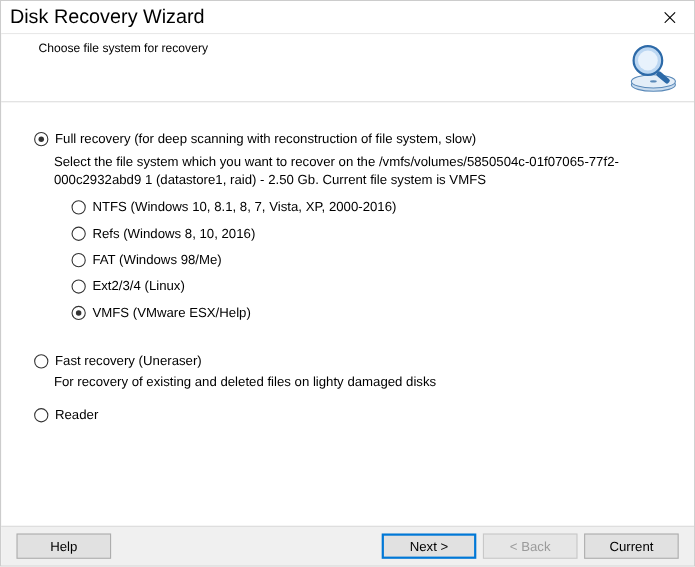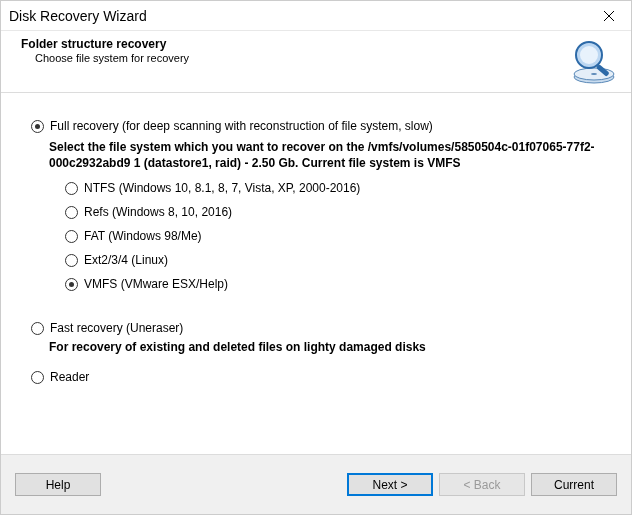--- a/index.html
+++ b/index.html
@@ -16,21 +16,21 @@
   }
   .titlebar {
     height: 30px;
     display: flex;
     align-items: center;
     justify-content: space-between;
     padding: 0 0 0 8px;
     background: #fff;
     border-bottom: 1px solid #e8e8e8;
   }
-  .titlebar .title { font-size: 14px; }
+  .titlebar .title { font-size: 18px; }
   .titlebar .close {
     width: 44px;
     height: 30px;
     display: flex;
     align-items: center;
     justify-content: center;
     cursor: default;
   }
   .titlebar .close svg { width: 10px; height: 10px; }
   .header {
@@ -71,31 +71,30 @@
     position: absolute;
     width: 5px; height: 5px;
     background: #333;
     border-radius: 50%;
     top: 3px; left: 3px;
   }
   .desc {
     margin: 6px 0 10px 18px;
     line-height: 1.35;
     max-width: 560px;
-    font-weight: bold;
   }
   .fs-list {
     margin-left: 34px;
   }
   .fs-list .radio-row { margin: 10px 0; }
   .section-gap { height: 16px; }
   .footer {
     position: absolute;
     bottom: 0; left: 0; right: 0;
-    height: 60px;
+    height: 36px;
     border-top: 1px solid #dcdcdc;
     display: flex;
     align-items: center;
     padding: 0 14px;
     background: #f0f0f0;
   }
   .footer .spacer { flex: 1; }
   .btn {
     width: 86px;
     height: 23px;
@@ -128,21 +127,20 @@
   <span class="title">Disk Recovery Wizard</span>
   <div class="close">
     <svg viewBox="0 0 10 10">
       <line x1="0" y1="0" x2="10" y2="10" stroke="#000" stroke-width="1"></line>
       <line x1="10" y1="0" x2="0" y2="10" stroke="#000" stroke-width="1"></line>
     </svg>
   </div>
 </div>
 
 <div class="header">
-  <div class="main">Folder structure recovery</div>
   <div class="sub">Choose file system for recovery</div>
   <div class="icon">
     <svg viewBox="0 0 50 50">
       <ellipse cx="25" cy="40" rx="20" ry="6" fill="#c9dcef" stroke="#5a89b8" stroke-width="1"></ellipse>
       <ellipse cx="25" cy="37" rx="20" ry="6" fill="#e4eef8" stroke="#5a89b8" stroke-width="1"></ellipse>
       <ellipse cx="25" cy="37" rx="3" ry="1" fill="#5a89b8"></ellipse>
       <circle cx="20" cy="18" r="13" fill="#bcd7f2" stroke="#2d6aa8" stroke-width="2"></circle>
       <circle cx="20" cy="18" r="9" fill="#e8f2fc"></circle>
       <rect x="30" y="27" width="14" height="5" rx="2" fill="#2d6aa8" transform="rotate(40 30 27)"></rect>
     </svg>

